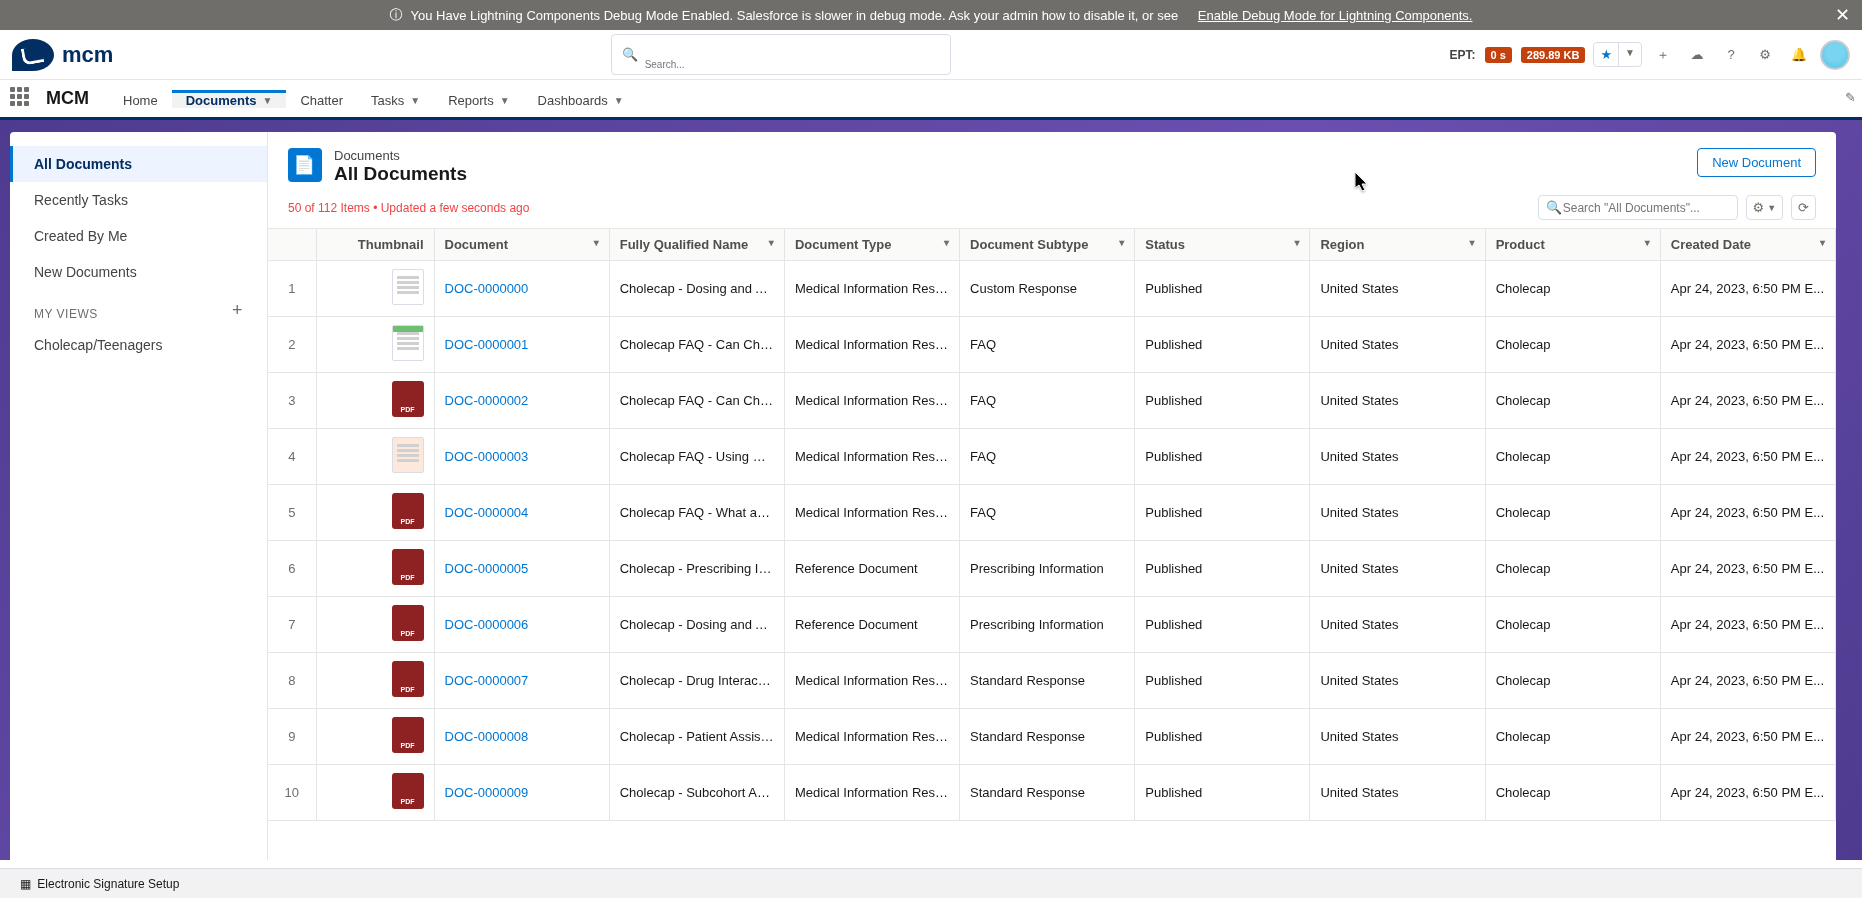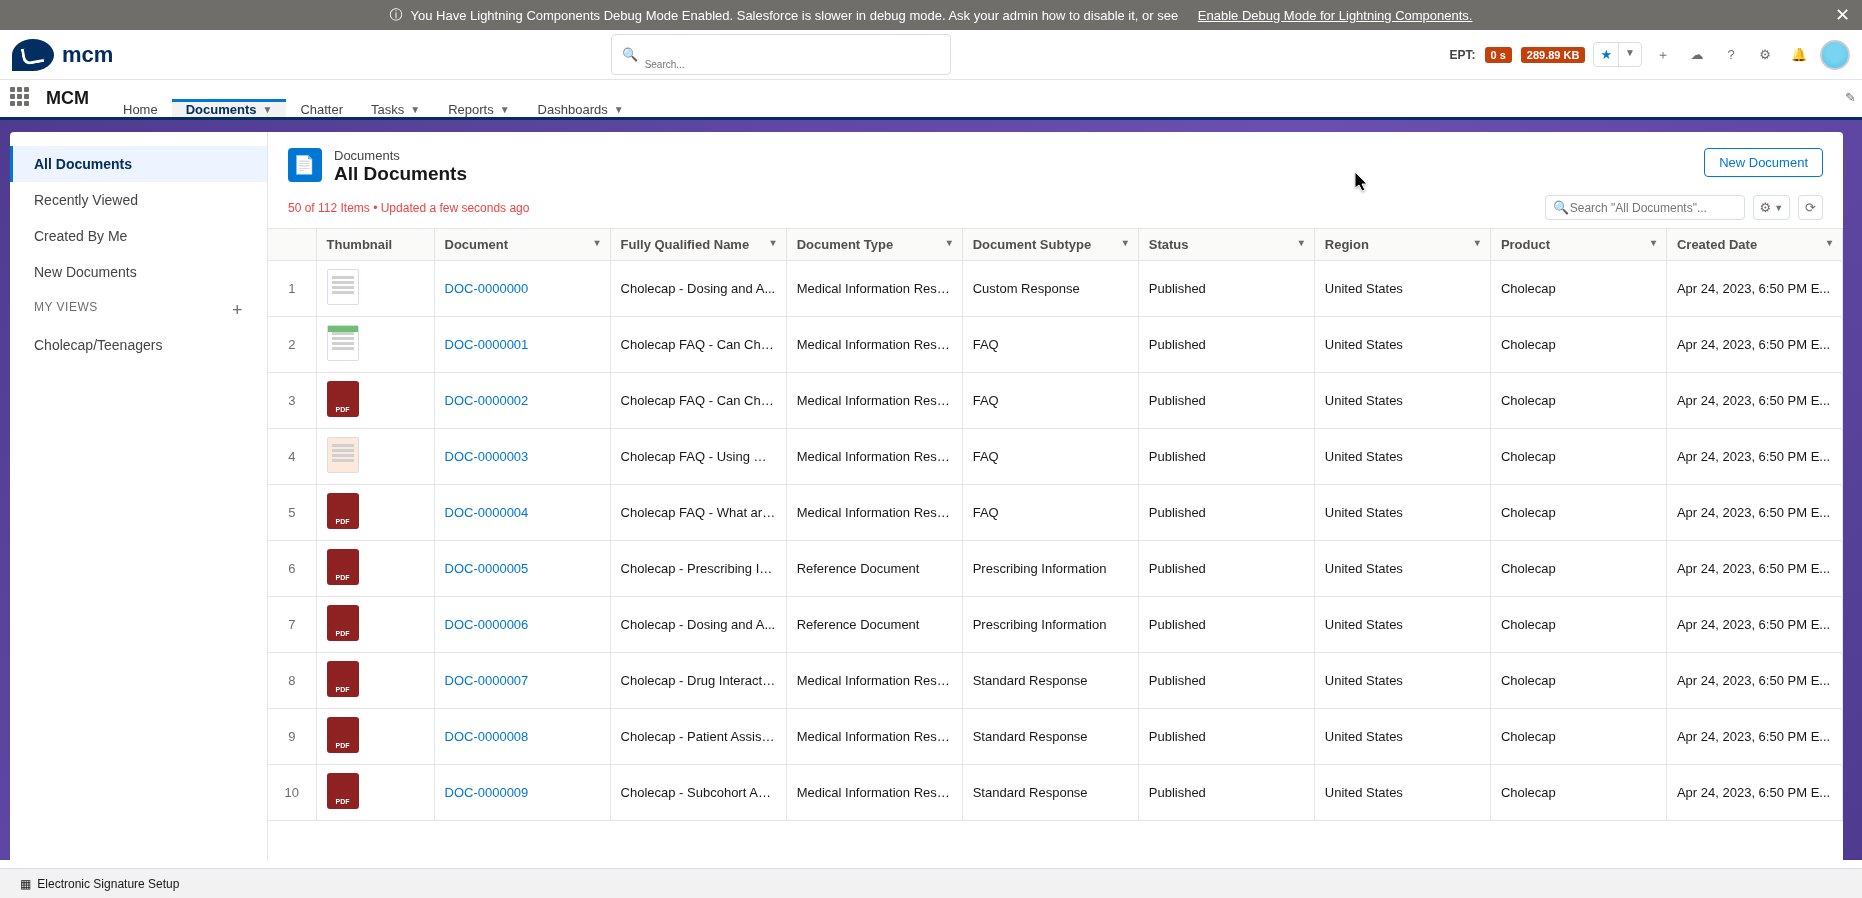--- a/index.html
+++ b/index.html
@@ -31,35 +31,35 @@
   .fav-box span { padding:4px 6px; color:#0176d3; border-right:1px solid #d8dde6; cursor:pointer; }
   .fav-box span:last-child { border-right:none; font-size:10px; color:#706e6b; }
   .util-icon { width:26px; height:26px; display:flex; align-items:center; justify-content:center; color:#706e6b; cursor:pointer; border-radius:4px; }
   .avatar { width:30px; height:30px; border-radius:50%; background: radial-gradient(circle at 50% 40%, #79d4f2 40%, #4fc1e9 100%); border:2px solid #ccc; }
 
   
   .app-nav { display:flex; align-items:center; background:#fff; border-bottom:3px solid #032e61; height:40px; padding:0 10px; position:relative; }
   .app-launcher { width:24px; height:24px; display:grid; grid-template-columns:repeat(3,5px); grid-template-rows:repeat(3,5px); gap:2px; margin-right:12px; cursor:pointer; }
   .app-launcher div { background:#706e6b; border-radius:1px; }
   .app-name { font-size:18px; font-weight:bold; margin-right:20px; }
-  .nav-tabs { display:flex; align-items:flex-end; height:100%; }
+  .nav-tabs { display:flex; align-items:center; height:100%; }
   .nav-tab { display:flex; align-items:center; padding:0 14px; gap:6px; color:#444; cursor:pointer; border-top:3px solid transparent; }
   .nav-tab.active { background:#f3f2f2; border-top:3px solid #0176d3; color:#032e61; font-weight:600; }
   .nav-tab .caret { font-size:10px; color:#706e6b; }
   .edit-pencil { position:absolute; right:6px; top:10px; color:#706e6b; cursor:pointer; }
 
   
-  .context-wrap { background: linear-gradient(135deg,#4e3b8f,#6a4fb0,#4e3b8f); padding:12px 9px 0 0; }
+  .context-wrap { background: linear-gradient(135deg,#4e3b8f,#6a4fb0,#4e3b8f); padding:12px 16px 0 0; }
   .context-inner { background:#fff; margin:0 10px; border-radius:4px 4px 0 0; display:flex; min-height: calc(100vh - 170px); }
 
   
   .sidebar { width:258px; border-right:1px solid #e5e5e5; padding-top:14px; }
   .side-item { padding:10px 24px; cursor:pointer; font-size:14px; color:#444; }
   .side-item.active { background:#eef4ff; border-left:3px solid #0176d3; color:#032e61; font-weight:bold; padding-left:21px; }
-  .side-section { padding:10px 24px 6px; font-size:12px; color:#706e6b; letter-spacing:0.5px; display:flex; justify-content:space-between; align-items:flex-start; }
+  .side-section { padding:10px 24px 6px; font-size:12px; color:#706e6b; letter-spacing:0.5px; display:flex; justify-content:space-between; align-items:flex-end; }
   .side-section .plus { font-size:18px; color:#706e6b; cursor:pointer; }
 
   
   .main { flex:1; display:flex; flex-direction:column; overflow:hidden; }
   .page-header { padding:16px 20px 10px; display:flex; align-items:flex-start; justify-content:space-between; }
   .ph-left { display:flex; gap:12px; align-items:flex-start; }
   .ph-icon { width:34px; height:34px; background:#0176d3; border-radius:4px; display:flex; align-items:center; justify-content:center; color:#fff; font-size:18px; }
   .ph-titleblock .eyebrow { font-size:13px; color:#444; }
   .ph-titleblock h1 { font-size:19px; font-weight:bold; color:#181818; }
   .ph-meta { padding:0 20px 10px 66px; font-size:12px; color:#ef4444; }
@@ -69,21 +69,21 @@
   .listview-search input { border:none; outline:none; width:100%; font-size:12px; color:#706e6b; }
   .icon-btn { border:1px solid #d8dde6; border-radius:4px; padding:4px 6px; cursor:pointer; color:#706e6b; display:flex; align-items:center; gap:3px; background:#fff; }
 
   
   .tbl-wrap { flex:1; overflow:auto; border-top:1px solid #e5e5e5; }
   table { border-collapse:collapse; width:100%; table-layout:fixed; }
   th, td { border-bottom:1px solid #e5e5e5; border-right:1px solid #e5e5e5; padding:8px 10px; text-align:left; white-space:nowrap; overflow:hidden; text-overflow:ellipsis; font-size:13px; }
   th { background:#fafaf9; color:#514f4d; font-weight:600; position:sticky; top:0; }
   th .sort-caret { float:right; font-size:10px; color:#706e6b; }
   .col-num { width:48px; text-align:center; color:#706e6b; }
-  .col-thumb { width:118px; text-align:left; }
+  .col-thumb { width:118px; text-align:right; }
   td.col-thumb { height:50px; vertical-align:middle; }
   .thumb { display:inline-block; width:32px; height:36px; border:1px solid #d8dde6; border-radius:2px; background:#fff; position:relative; }
   .thumb.pdf { background:#8e2222; border:none; border-radius:3px; }
   .thumb.pdf::after { content:'PDF'; position:absolute; bottom:4px; left:0; right:0; text-align:center; color:#fff; font-size:7px; font-weight:bold; }
   .thumb.doc::after { content:''; position:absolute; top:6px; left:4px; right:4px; height:3px; background:#d0d0d0; box-shadow: 0 5px 0 #d0d0d0, 0 10px 0 #d0d0d0, 0 15px 0 #d0d0d0; }
   .thumb.green-head::before { content:''; position:absolute; top:0; left:0; right:0; height:6px; background:#6fbf73; }
   .thumb.orange-body { background:#fce9dc; }
   a.link { color:#0176d3; text-decoration:none; }
 
   
@@ -177,21 +177,21 @@
     </div>
   <span class="edit-pencil">✎</span>
 </div>
 
 <div class="context-wrap">
   <div class="context-inner">
 
     <div class="sidebar">
       <div id="sidebar-items">
           <div class="side-item active">All Documents</div>
-          <div class="side-item">Recently Viewed</div>
+          <div class="side-item">Recently Tasks</div>
           <div class="side-item">Created By Me</div>
           <div class="side-item">New Documents</div>
         </div>
       <div class="side-section">
         <span>MY VIEWS</span>
         <span class="plus">+</span>
       </div>
       <div id="sidebar-views">
           <div class="side-item">Cholecap/Teenagers</div>
         </div>

